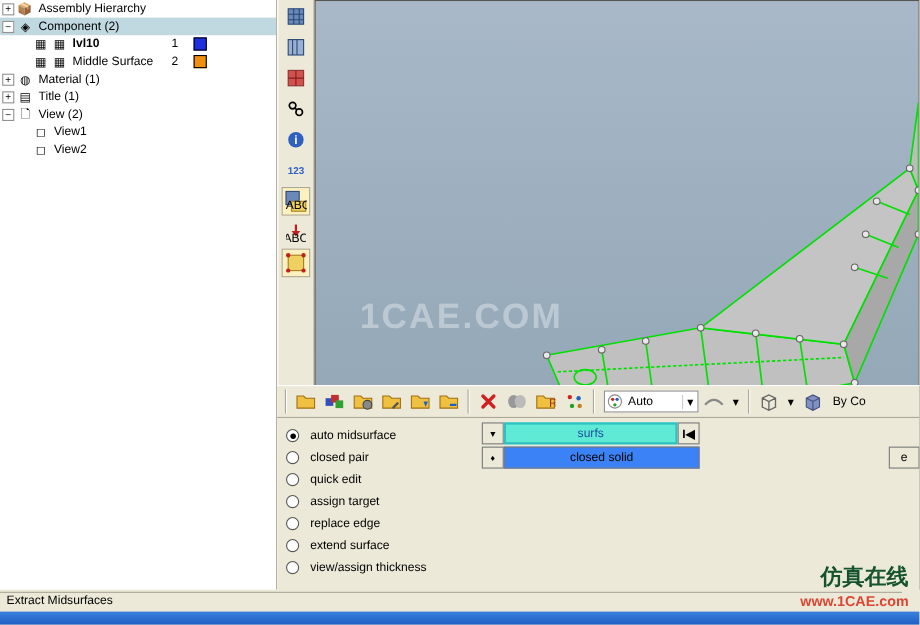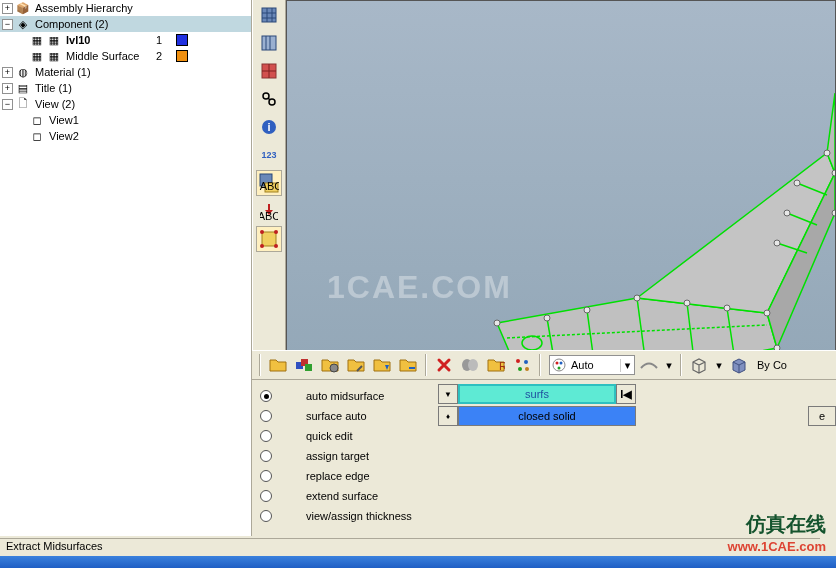--- a/index.html
+++ b/index.html
@@ -33,21 +33,21 @@
 .bottom-section { position: absolute; left: 252px; top: 350px; right: 0; }
 .htoolbar { height: 30px; background: #ece9d8; border-top: 1px solid #fff; border-bottom: 1px solid #aca899; display: flex; align-items: center; padding: 0 4px; gap: 2px; }
 .hbtn { width: 24px; height: 24px; display: flex; align-items: center; justify-content: center; cursor: pointer; border: 1px solid transparent; }
 .hsep { width: 2px; height: 22px; border-left: 1px solid #aca899; border-right: 1px solid #fff; margin: 0 3px; }
 .auto-combo { display: flex; align-items: center; border: 1px solid #919191; background: #fff; height: 20px; margin-left: 3px; }
 .auto-combo .pad { width: 18px; display: flex; align-items: center; justify-content: center; }
 .auto-combo .txt { width: 52px; padding-left: 3px; }
 .auto-combo .dd { width: 14px; border-left: 1px solid #ccc; text-align: center; }
 
 .options-area { background: #ece9d8; padding: 6px 8px 10px 8px; height: 160px; position: relative; }
-.opt-row { display: flex; align-items: center; height: 20px; gap: 24px; }
+.opt-row { display: flex; align-items: center; height: 20px; }
 .radio { width: 12px; height: 12px; border: 1px solid #555; border-radius: 50%; margin-right: 10px; display: flex; align-items: center; justify-content: center; background: #fff; }
 .radio.checked::after { content: ''; width: 5px; height: 5px; border-radius: 50%; background: #000; }
 
 .surfs-group { position: absolute; left: 186px; top: 4px; display: flex; gap: 0; }
 .spin-btn { width: 20px; height: 20px; border: 1px solid #7a7a7a; background: #ece9d8; display: flex; align-items: center; justify-content: center; font-size: 8px; cursor: pointer; }
 .surfs-field { width: 158px; height: 20px; background: #5eead4; border: 2px solid #2ec0c0; display: flex; align-items: center; justify-content: center; color: #2050a0; }
 .next-btn { width: 20px; height: 20px; border: 1px solid #7a7a7a; background: #ece9d8; display: flex; align-items: center; justify-content: center; font-size: 9px; cursor: pointer; }
 
 .closed-group { position: absolute; left: 186px; top: 26px; display: flex; gap: 0; }
 .closed-field { width: 178px; height: 20px; background: #3b82f6; border: 1px solid #7a7a7a; display: flex; align-items: center; justify-content: center; }
@@ -349,21 +349,21 @@
   </div>
 
   <div class="options-area">
     <div id="radio-list">
         <div class="opt-row">
           <div class="radio checked"></div>
           <span>auto midsurface</span>
         </div>
         <div class="opt-row">
           <div class="radio"></div>
-          <span>surface auto</span>
+          <span>closed pair</span>
         </div>
         <div class="opt-row">
           <div class="radio"></div>
           <span>quick edit</span>
         </div>
         <div class="opt-row">
           <div class="radio"></div>
           <span>assign target</span>
         </div>
         <div class="opt-row">

